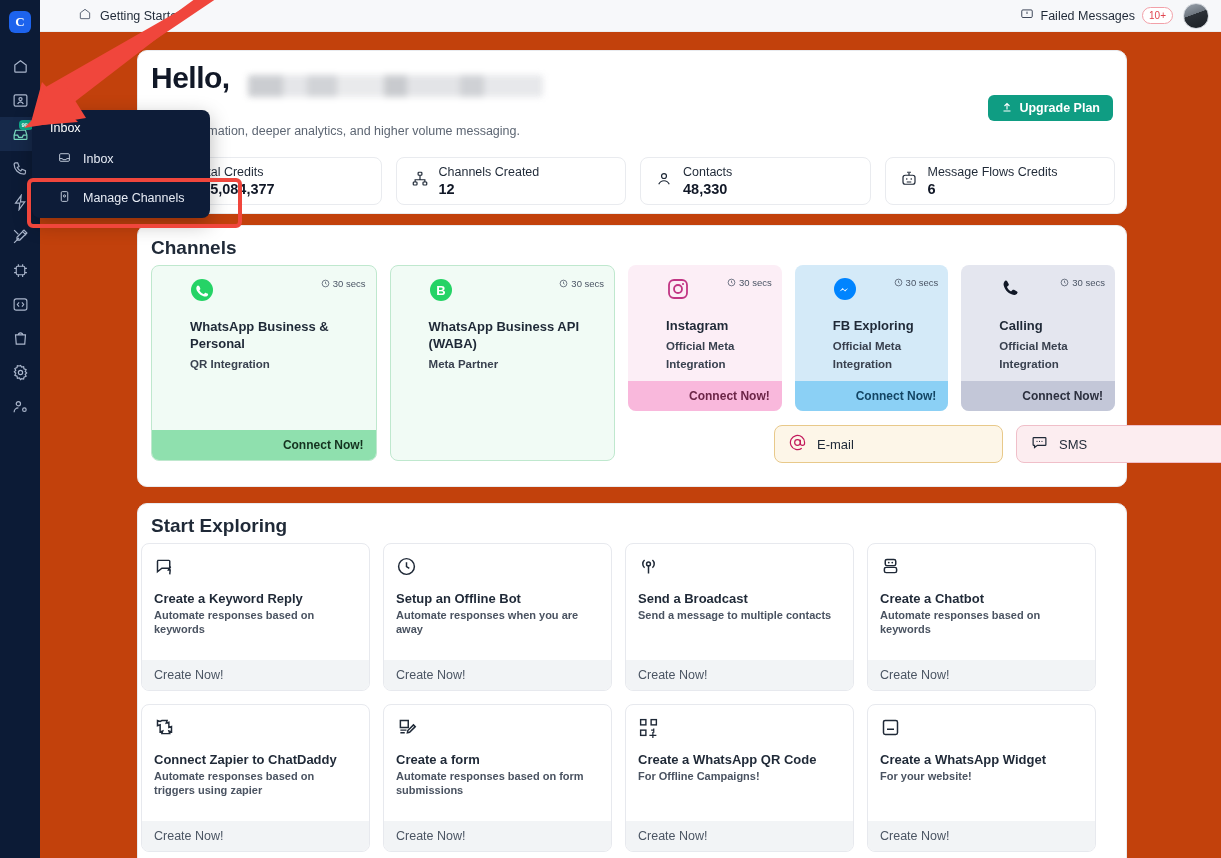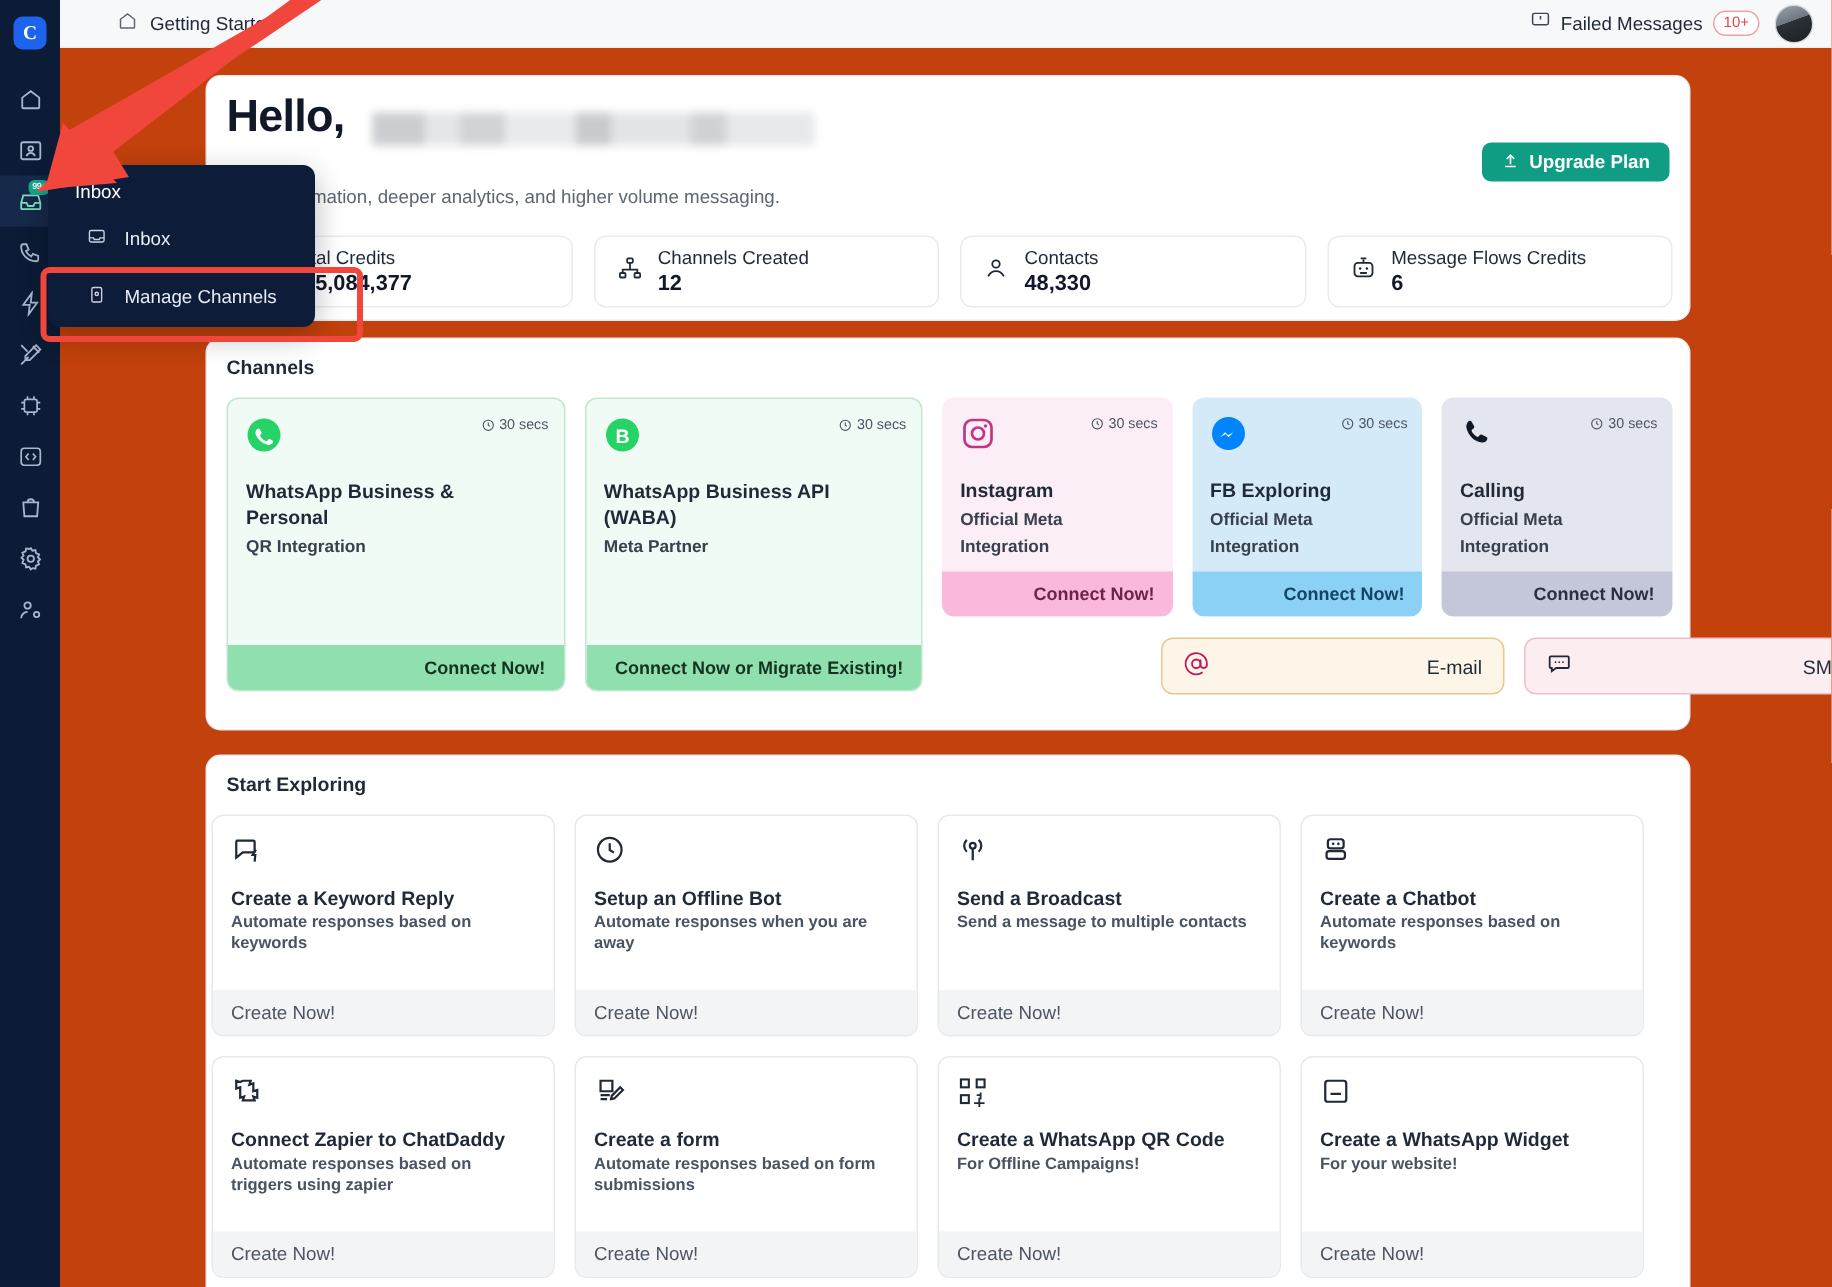--- a/index.html
+++ b/index.html
@@ -100,29 +100,29 @@
   .stat{
     flex:1; height:48px; border:1px solid #e9ebef; border-radius:8px;
     display:flex; align-items:center; gap:10px; padding:0 14px;
   }
   .stat svg{ width:18px;height:18px;color:#1f2937; flex:0 0 18px;}
   .stat .lbl{ font-size:12.5px; color:#1f2937; line-height:15px;}
   .stat .val{ font-size:14.5px; font-weight:bold; color:#111827; line-height:18px;}
 
   
   #channels{ position:absolute; left:97px; top:193px; width:990px; height:262px; }
-  .sec-title{ position:absolute; left:13px; top:11px; font-size:13px; font-weight:bold; color:#1f2937;}
+  .sec-title{ position:absolute; left:13px; top:11px; font-size:19px; font-weight:bold; color:#1f2937;}
   .chgrid{ position:absolute; left:13px; top:39px; width:964px; display:flex; gap:13px; }
   .chcard{
     border-radius:8px; overflow:hidden; position:relative;
     display:flex; flex-direction:column;
   }
   .chcard.big{ width:229px; height:196px; }
   .chcard.sm{ width:156px; height:146px; }
-  .chbody{ flex:1; padding:12px 28px 0 12px; position:relative; }
+  .chbody{ flex:1; padding:12px 28px 0 12px; position:relative;margin-left:26px; }
   .chicon{ width:24px;height:24px; }
   .chtime{
     position:absolute; right:10px; top:12px; font-size:9.5px; color:#4a5464;
     display:flex;align-items:center;gap:3px;
   }
   .chtime svg{width:9px;height:9px;}
   .chname{ margin-top:12px; font-size:13px; font-weight:bold; color:#1f2937; line-height:17px;}
   .chsub{ margin-top:3px; font-size:11.5px; font-weight:bold; color:#39414f; line-height:18px;}
   .chcta{ padding:8px 12px; font-size:12px; font-weight:bold;text-align:right; }
 
@@ -132,21 +132,21 @@
   .ig .chcta{ background:#f9b8dc; color:#6c2547; }
   .fb{ background:#d4eaf8; }
   .fb .chcta{ background:#8bd0f5; color:#134564; }
   .cl{ background:#e4e6ef; }
   .cl .chcta{ background:#c3c7d8; color:#2b2f3e; }
 
   .subrow{ position:absolute; left:636px; top:199px; display:flex; gap:13px; }
   .minicard{
     width:229px; height:38px; border-radius:8px;
     display:flex;align-items:center; gap:11px; padding:0 14px;
-    font-size:13px; color:#1f2937;justify-content:space-between;
+    font-size:13px; color:#1f2937;
   }
   .minicard svg{width:17px;height:17px;}
   .email{ background:#fdf6e8; border:1px solid #e8c98a; }
   .sms{ background:#fcedf0; border:1px solid #f0bfc9; }
 
   
   #explore{ position:absolute; left:97px; top:471px; width:990px; height:371px; }
   .exgrid{
     position:absolute; left:3px; top:39px; width:964px;
     display:flex; flex-wrap:wrap; gap:13px;
@@ -404,21 +404,20 @@
           <span class="chtime">
             <svg viewBox="0 0 24 24" fill="none" stroke="currentColor" stroke-width="2">
                 <circle cx="12" cy="12" r="9"></circle>
                 <path d="M12 7v5l3 2"></path>
               </svg>
             <span>30 secs</span>
           </span>
           <div class="chname">WhatsApp Business API (WABA)</div>
           <div class="chsub">Meta Partner</div>
         </div>
-        <div class="chcta">Connect Now or Migrate Existing!</div>
       </div>
 
       <div class="chcard sm ig">
         <div class="chbody">
           <span class="chicon"><svg viewBox="0 0 24 24" width="24" height="24" fill="none" stroke="#c13584" stroke-width="1.8">
                 <rect x="3" y="3" width="18" height="18" rx="5"></rect>
                 <circle cx="12" cy="12" r="4"></circle>
                 <circle cx="17" cy="7" r="1.1" fill="#c13584" stroke="none"></circle>
               </svg></span>
           <span class="chtime">

